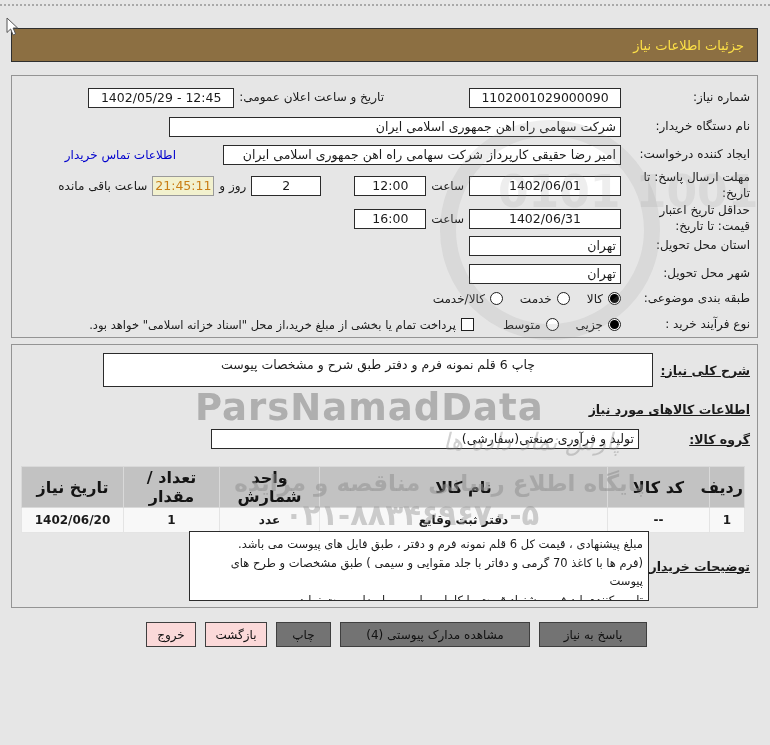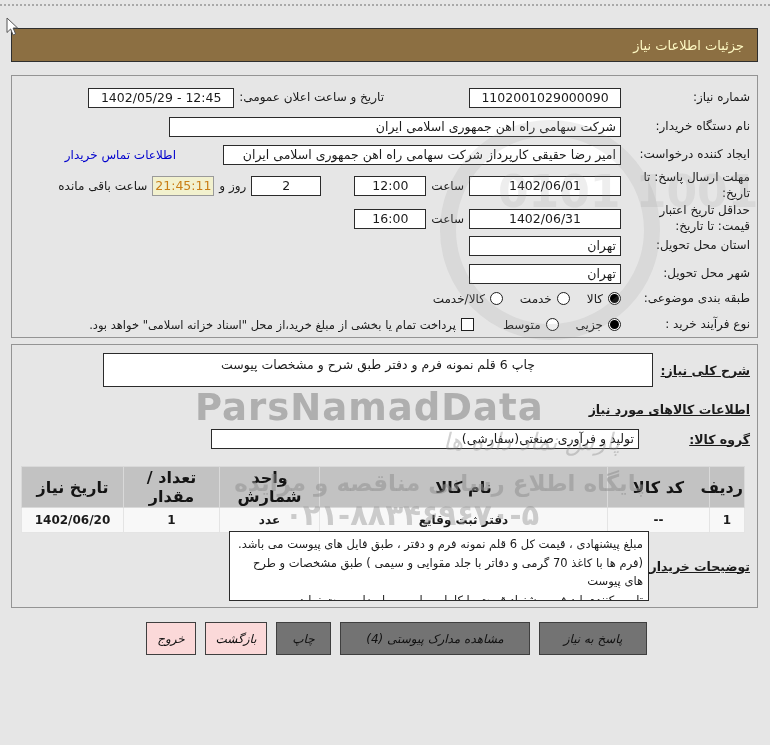--- a/index.html
+++ b/index.html
@@ -8,21 +8,21 @@
     position:relative;width:770px;height:745px;overflow:hidden;
     background:#E6E6E6;direction:rtl;color:#1b1b1b;
     font-family:"DejaVu Sans","Liberation Sans",sans-serif;font-size:12px;
   }
   .top-dotted{position:absolute;top:4px;left:0;width:770px;height:0;border-top:2px dotted #A9A9A9;}
   .cursor{position:absolute;left:6px;top:17px;z-index:40;}
   .titlebar{
     position:absolute;top:28px;left:11px;width:747px;height:34px;
     background:#8C6F42;border:1px solid #2f2f2f;
     display:flex;align-items:center;padding:0 13px;
-    color:#fef9c3;font-size:13px;
+    color:#fde047;font-size:13px;
   }
   .panel{position:absolute;left:11px;width:747px;border:1px solid #949494;}
   #panel1{top:75px;height:263px;}
   #panel2{top:344px;height:264px;}
   .row{position:absolute;right:7px;display:flex;align-items:center;gap:5px;white-space:nowrap;}
   .lbl{width:124px;font-size:12px;line-height:1.3;flex-shrink:0;white-space:normal;}
   .lbl-b{font-weight:bold;font-size:12.5px;flex-shrink:0;text-decoration:underline;}
   .field{
     background:#FFFFFF;border:1px solid #2b2b2b;height:20px;line-height:18px;
     font-size:12.5px;padding:0 4px;overflow:hidden;white-space:nowrap;
@@ -55,23 +55,23 @@
     background:#C2C2C2;font-weight:bold;font-size:16px;height:25px;
     border:1px solid #d9d9d9;text-align:center;color:#141414;margin-top:28px;
   }
   table.goods td{
     background:#F8F8F8;font-size:12px;height:25px;border:1px solid #e4e4e4;text-align:center;font-weight:bold;
   }
   table.goods{border:1px solid #aaa;}
   .c0{width:35px}.c1{width:102px}.c2{width:288px}.c3{width:100px}.c4{width:96px}.c5{width:102px}
   .btns{position:absolute;top:622px;right:123px;display:flex;gap:9px;align-items:center;}
   .btn{
-    height:33px;border:1px solid #3f3f3f;font-size:12px;color:#111;
+    height:25px;border:1px solid #3f3f3f;font-size:12px;color:#111;
     display:flex;align-items:center;justify-content:center;cursor:pointer;
-    font-family:inherit;padding:0 6px;font-style:italic;
+    font-family:inherit;padding:0 6px;
   }
   .btn-green{background:#737373;}
   .btn-pink{background:#FBD9D9;}
   .w-reply{width:108px}.w-attach{width:190px}.w-print{width:55px}.w-back{width:62px}.w-exit{width:50px}
   
   .wm{position:absolute;inset:0;pointer-events:none;z-index:30;}
   .wm-brand{
     position:absolute;left:195px;top:386px;direction:ltr;
     font-size:37px;font-weight:bold;letter-spacing:1px;color:rgba(120,120,120,0.50);
   }
@@ -217,21 +217,21 @@
             <td>عدد</td>
             <td class="ltr">1</td>
             <td class="ltr">1402/06/20</td>
           </tr>
         </tbody>
       </table>
     </div>
 
     <div class="row" style="top:186px">
       <span class="lbl-b" style="width:96px">توضیحات خریدار:</span>
-      <div class="tarea" style="width:420px;height:70px;font-size:11.5px;line-height:1.62">
+      <div class="tarea" style="width:460px;height:70px;font-size:11.5px;line-height:1.62">
         <div>مبلغ پیشنهادی ، قیمت کل 6 قلم نمونه فرم و دفتر ، طبق فایل های پیوست می باشد.</div>
         <div>(فرم ها با کاغذ 70 گرمی و دفاتر با جلد مقوایی و سیمی )  طبق مشخصات  و طرح های پیوست</div>
         <div>تامین کننده باید فرم پیشنهاد قیمت را  کامل و  با مهر و امضا پیوست نماید.</div>
       </div>
     </div>
 
   </div>
 
   <div class="btns">
     <button class="btn btn-green w-reply">پاسخ به نیاز</button>

